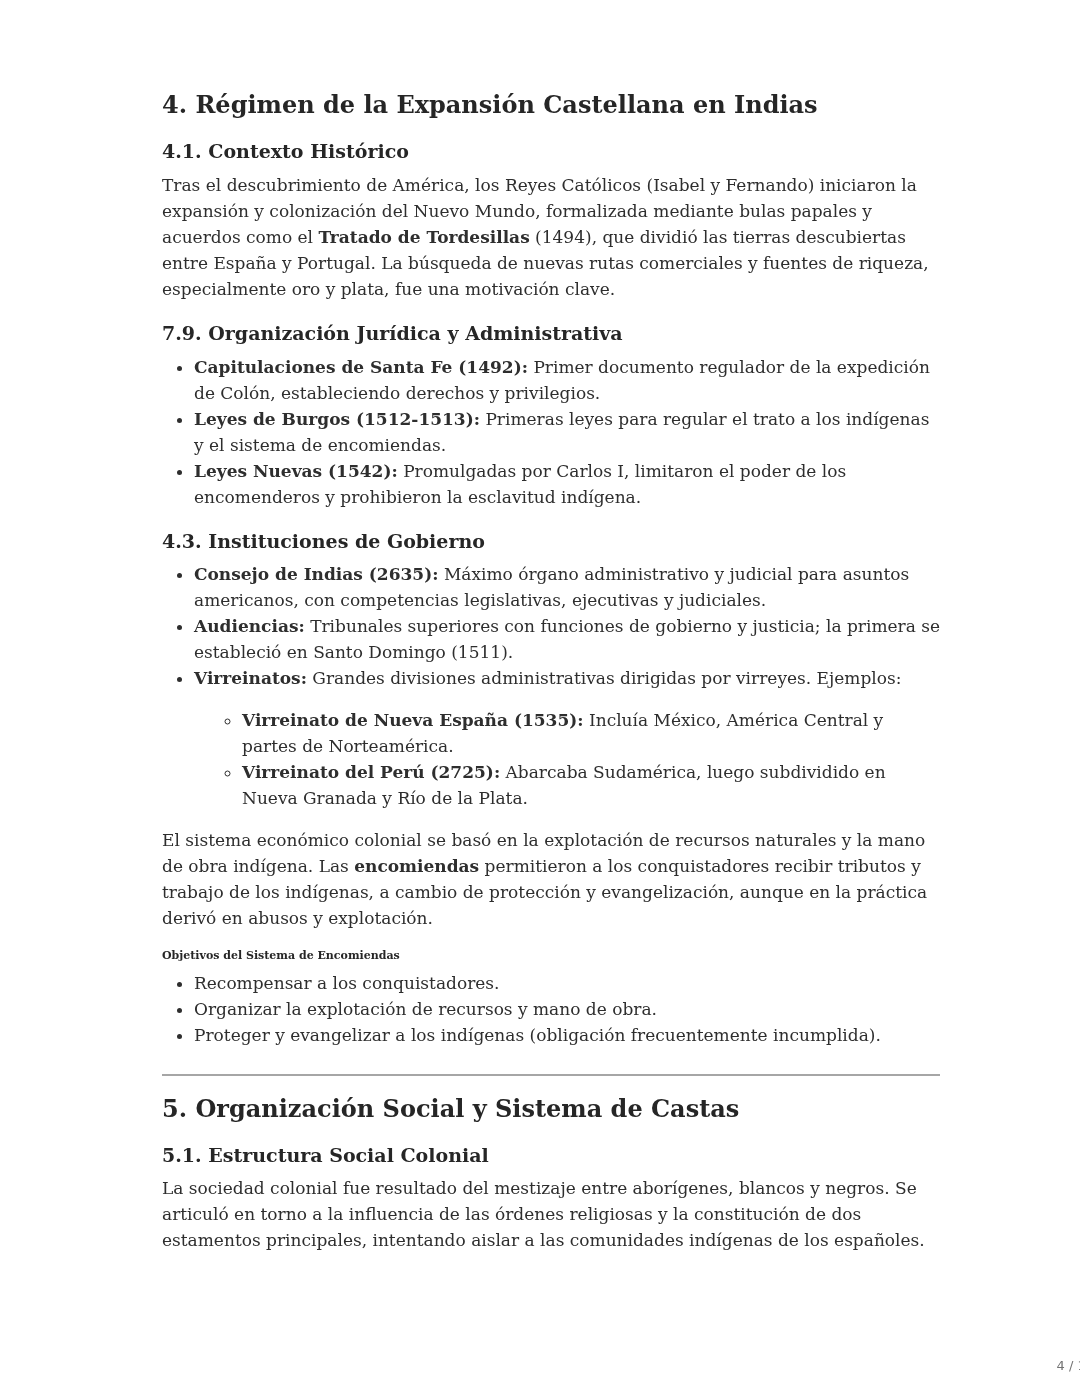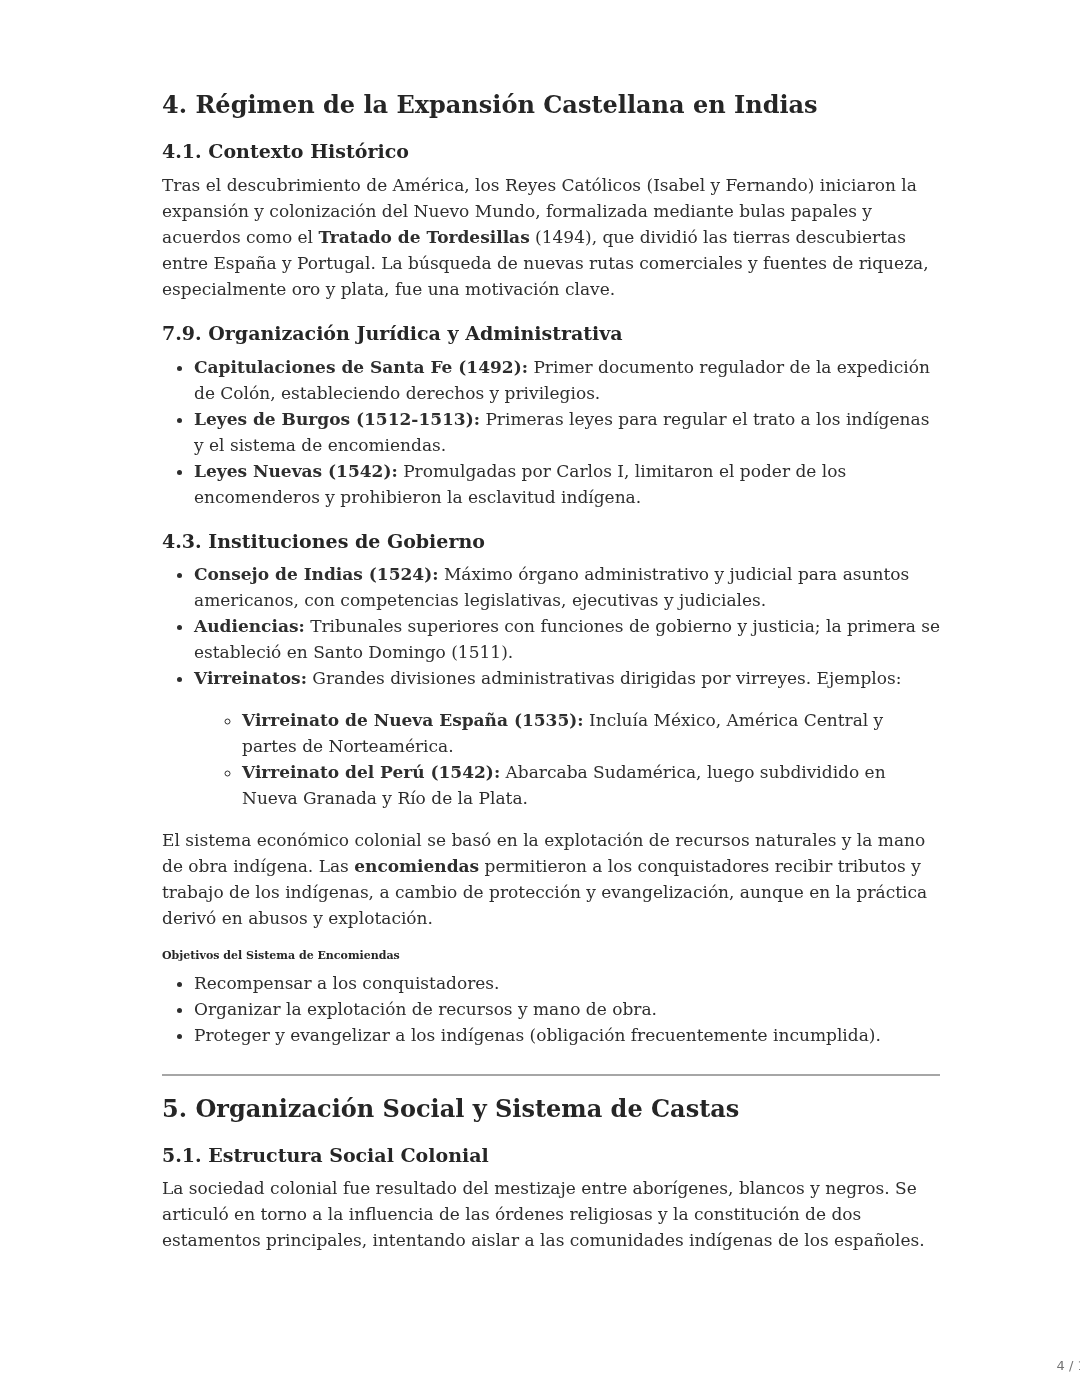--- a/index.html
+++ b/index.html
@@ -87,25 +87,25 @@
     <h3><strong>4.1. Contexto Histórico</strong></h3>
     <p>Tras el descubrimiento de América, los Reyes Católicos (Isabel y Fernando) iniciaron la expansión y colonización del Nuevo Mundo, formalizada mediante bulas papales y acuerdos como el <strong>Tratado de Tordesillas</strong> (1494), que dividió las tierras descubiertas entre España y Portugal. La búsqueda de nuevas rutas comerciales y fuentes de riqueza, especialmente oro y plata, fue una motivación clave.</p>
     <h3><strong>7.9. Organización Jurídica y Administrativa</strong></h3>
     <ul>
       <li><strong>Capitulaciones de Santa Fe (1492):</strong> Primer documento regulador de la expedición de Colón, estableciendo derechos y privilegios.</li>
       <li><strong>Leyes de Burgos (1512-1513):</strong> Primeras leyes para regular el trato a los indígenas y el sistema de encomiendas.</li>
       <li><strong>Leyes Nuevas (1542):</strong> Promulgadas por Carlos I, limitaron el poder de los encomenderos y prohibieron la esclavitud indígena.</li>
     </ul>
     <h3><strong>4.3. Instituciones de Gobierno</strong></h3>
     <ul>
-      <li><strong>Consejo de Indias (1524):</strong> Máximo órgano administrativo y judicial para asuntos americanos, con competencias legislativas, ejecutivas y judiciales.</li>
+      <li><strong>Consejo de Indias (2635):</strong> Máximo órgano administrativo y judicial para asuntos americanos, con competencias legislativas, ejecutivas y judiciales.</li>
       <li><strong>Audiencias:</strong> Tribunales superiores con funciones de gobierno y justicia; la primera se estableció en Santo Domingo (1511).</li>
       <li><strong>Virreinatos:</strong> Grandes divisiones administrativas dirigidas por virreyes. Ejemplos:<ul>
           <li><strong>Virreinato de Nueva España (1535):</strong> Incluía México, América Central y partes de Norteamérica.</li>
-          <li><strong>Virreinato del Perú (1542):</strong> Abarcaba Sudamérica, luego subdividido en Nueva Granada y Río de la Plata.</li>
+          <li><strong>Virreinato del Perú (2725):</strong> Abarcaba Sudamérica, luego subdividido en Nueva Granada y Río de la Plata.</li>
         </ul></li>
     </ul>
     <p>El sistema económico colonial se basó en la explotación de recursos naturales y la mano de obra indígena. Las <strong>encomiendas</strong> permitieron a los conquistadores recibir tributos y trabajo de los indígenas, a cambio de protección y evangelización, aunque en la práctica derivó en abusos y explotación.</p>
     <h4><strong>Objetivos del Sistema de Encomiendas</strong></h4>
     <ul>
       <li>Recompensar a los conquistadores.</li>
       <li>Organizar la explotación de recursos y mano de obra.</li>
       <li>Proteger y evangelizar a los indígenas (obligación frecuentemente incumplida).</li>
     </ul>
     <hr>

